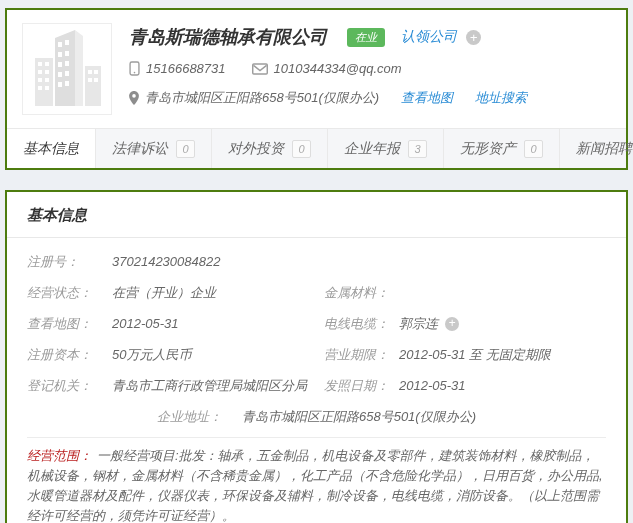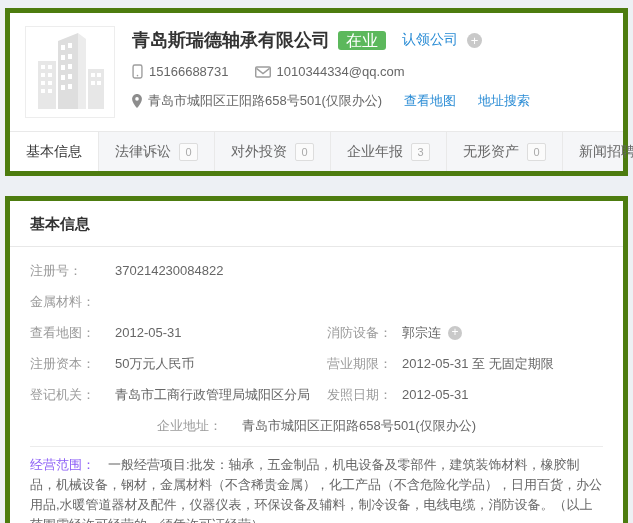--- a/index.html
+++ b/index.html
@@ -2,35 +2,35 @@
 <html style="--accent: #2a8cd5; --badge-green: #5cb85c;"><head>
 <meta charset="utf-8">
 <style>
   html,body{margin:0;padding:0;}
   body{
     width:633px;height:523px;overflow:hidden;
     background:#edf0f4;
     font-family:"Liberation Sans","DejaVu Sans",sans-serif;
     -webkit-font-smoothing:antialiased;
   }
-  .card{background:#fff;border:5px solid #4d7c0f;}
+  .card{background:#fff;border:2px solid #4d7c0f;font-style:italic;}
   
   #header-card{margin:8px 5px 0;}
   .header-inner{display:flex;padding:13px 15px 13px;}
   .logo-box{
     width:88px;height:90px;border:1px solid #ededed;
     display:flex;align-items:center;justify-content:center;flex:0 0 auto;
     background:#fff;
   }
   .header-info{margin-left:17px;padding-top:3px;}
   .title-row{display:flex;align-items:center;}
   .company-title{font-size:18px;font-weight:bold;color:#333;margin:0;line-height:22px;}
   .status-badge{
-    background:var(--badge-green,#5cb85c);color:#fff;font-size:16px;
-    padding:2px 8px;border-radius:3px;margin-left:8px;line-height:15px;
+    background:var(--badge-green,#5cb85c);color:#fff;font-size:11px;
+    padding:2px 8px;border-radius:3px;margin-left:20px;line-height:15px;
   }
   .claim-link{color:var(--accent,#2a8cd5);font-size:14px;margin-left:16px;text-decoration:none;cursor:pointer;}
   .plus-circle{
     width:15px;height:15px;border-radius:50%;background:#c9c9c9;color:#fff;
     display:inline-flex;align-items:center;justify-content:center;
     font-size:13px;line-height:15px;margin-left:9px;cursor:pointer;user-select:none;
   }
   .contact-row{margin-top:13px;font-size:13px;color:#666;display:flex;align-items:center;}
   .contact-item{display:flex;align-items:center;margin-right:26px;}
   .contact-item .ic{margin-right:6px;display:inline-flex;}
@@ -57,21 +57,21 @@
   .info-row{display:grid;grid-template-columns:297px 1fr;padding:0 20px;}
   .cell{display:flex;line-height:31px;font-size:13px;align-items:baseline;}
   .cell .lbl{color:#9b9b9b;white-space:nowrap;margin-right:10px;}
   .left .lbl{min-width:75px;}
   .cell .val{color:#666;}
   .val-link{color:var(--accent,#2a8cd5);text-decoration:none;cursor:pointer;}
   .cell .plus-circle{align-self:center;margin-left:7px;width:14px;height:14px;font-size:12px;}
   .full{grid-column:1 / 3;justify-content:center;}
   .scope-divider{border-top:1px solid #ececec;margin:5px 20px 0;}
   .scope{padding:8px 20px 10px;font-size:13px;line-height:20px;color:#666;}
-  .scope .lbl{color:#8b5cf6;margin-right:13px;}
+  .scope .lbl{color:#b91c1c;margin-right:5px;}
 </style>
 </head>
 <body style="background: rgb(237, 240, 244);">
 
 <div class="card" id="header-card">
   <div class="header-inner">
     <div class="logo-box">
       <span>
         <svg width="72" height="78" viewBox="0 0 72 78">
           <polygon points="24,10 44,2 44,78 24,78" fill="#dedede"></polygon>
@@ -180,31 +180,35 @@
   <div class="section-title">基本信息</div>
 
   <div class="info-table">
     <div class="info-row">
       <div class="cell left">
         <span class="lbl">注册号：</span>
         <span class="val">370214230084822</span>
       </div>
     </div>
     <div class="info-row">
+      <div class="cell left">
+        <span class="lbl">经营状态：</span>
+        <span class="val">在营（开业）企业</span>
+      </div>
       <div class="cell right">
         <span class="lbl">金属材料：</span>
       </div>
     </div>
     <div class="info-row">
       <div class="cell left">
         <span class="lbl">查看地图：</span>
         <span class="val">2012-05-31</span>
       </div>
       <div class="cell right">
-        <span class="lbl">消防设备：</span>
+        <span class="lbl">电线电缆：</span>
         <a class="val val-link">郭宗连</a>
         <span class="plus-circle">+</span>
       </div>
     </div>
     <div class="info-row">
       <div class="cell left">
         <span class="lbl">注册资本：</span>
         <span class="val">50万元人民币</span>
       </div>
       <div class="cell right">

